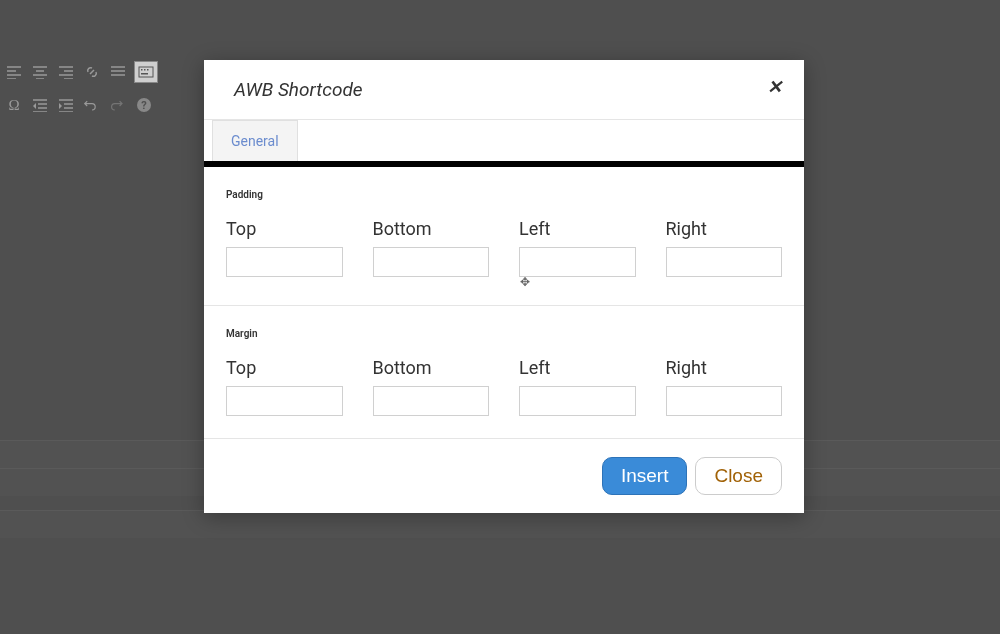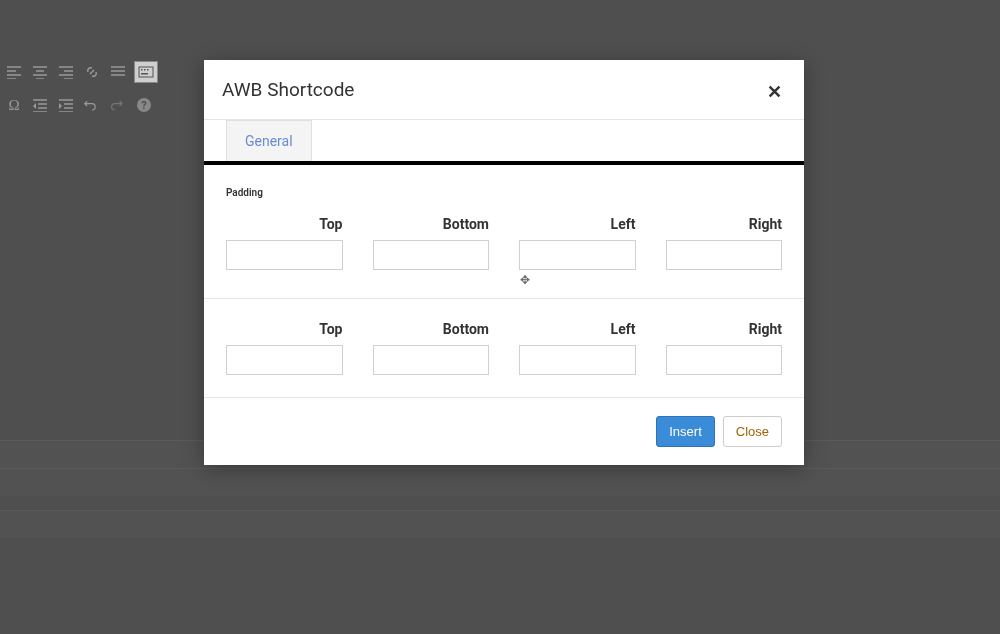--- a/index.html
+++ b/index.html
@@ -59,42 +59,43 @@
     .modal {
       position: absolute;
       left: 204px;
       top: 60px;
       width: 600px;
       background: #fff;
       box-shadow: 0 4px 20px rgba(0,0,0,0.3);
     }
     .modal-header {
       display: flex;
-      align-items: flex-end;
+      align-items: flex-start;
       justify-content: space-between;
-      padding: 18px 22px 18px 18px;
+      padding: 18px 22px 18px 30px;
       border-bottom: 1px solid #e5e5e5;
+      font-style: italic;
     }
     .modal-title {
       font-size: 19px;
       font-weight: 400;
       color: #333;
     }
     .modal-close {
       font-size: 18px;
       color: #333;
       cursor: pointer;
       font-weight: bold;
       line-height: 1;
     }
     
     .tabs {
       display: flex;
-      border-bottom: 4px solid #000000;
-      padding: 0 22px;
+      border-bottom: 6px solid #000000;
+      padding: 0 8px;
     }
     .tab {
       padding: 12px 18px;
       color: #6b8cce;
       cursor: pointer;
       font-size: 14px;
       border: 1px solid transparent;
     }
     .tab.inactive {
       background: #f4f4f4;
@@ -129,26 +130,25 @@
     .field-row {
       display: flex;
       gap: 30px;
       position: relative;
     }
     .field {
       flex: 1;
       min-width: 0;
     }
     .field-label {
-      font-size: 14px;
-      color: #333;
-      font-weight: 700;
+      font-size: 18px;
+      color: #333;
+      font-weight: 400;
       margin-bottom: 8px;
       display: block;
-      text-align: right;
     }
     .field-input {
       width: 100%;
       height: 30px;
       border: 1px solid #d0d0d0;
       padding: 4px 8px;
       font-size: 14px;
       background: #fff;
     }
     .drag-handle {
@@ -159,23 +159,23 @@
     }
     
     .modal-footer {
       display: flex;
       justify-content: flex-end;
       gap: 8px;
       padding: 18px 22px;
       border-top: 1px solid #e5e5e5;
     }
     .btn {
-      padding: 7px 12px;
-      font-size: 13px;
-      border-radius: 3px;
+      padding: 7px 18px;
+      font-size: 19px;
+      border-radius: 10px;
       cursor: pointer;
       border: 1px solid;
     }
     .btn-primary {
       background: #3a8bd8;
       border-color: #2d73b8;
       color: #fff;
     }
     .btn-secondary {
       background: #fff;
@@ -322,20 +322,21 @@
         </div>
         <div class="field">
           <label class="field-label">Right</label>
           <input class="field-input" type="text" value="" style="">
         </div>
         <span class="drag-handle" style="left:294px; top:57px;">✥</span>
       </div>
     </div>
 
     <div class="section" style="border-bottom:none; padding-bottom:22px;">
+      <div class="section-title">Margin</div>
       <div class="field-row">
         <div class="field">
           <label class="field-label">Top</label>
           <input class="field-input" type="text" value="" style="">
         </div>
         <div class="field">
           <label class="field-label">Bottom</label>
           <input class="field-input" type="text" value="" style="">
         </div>
         <div class="field">

